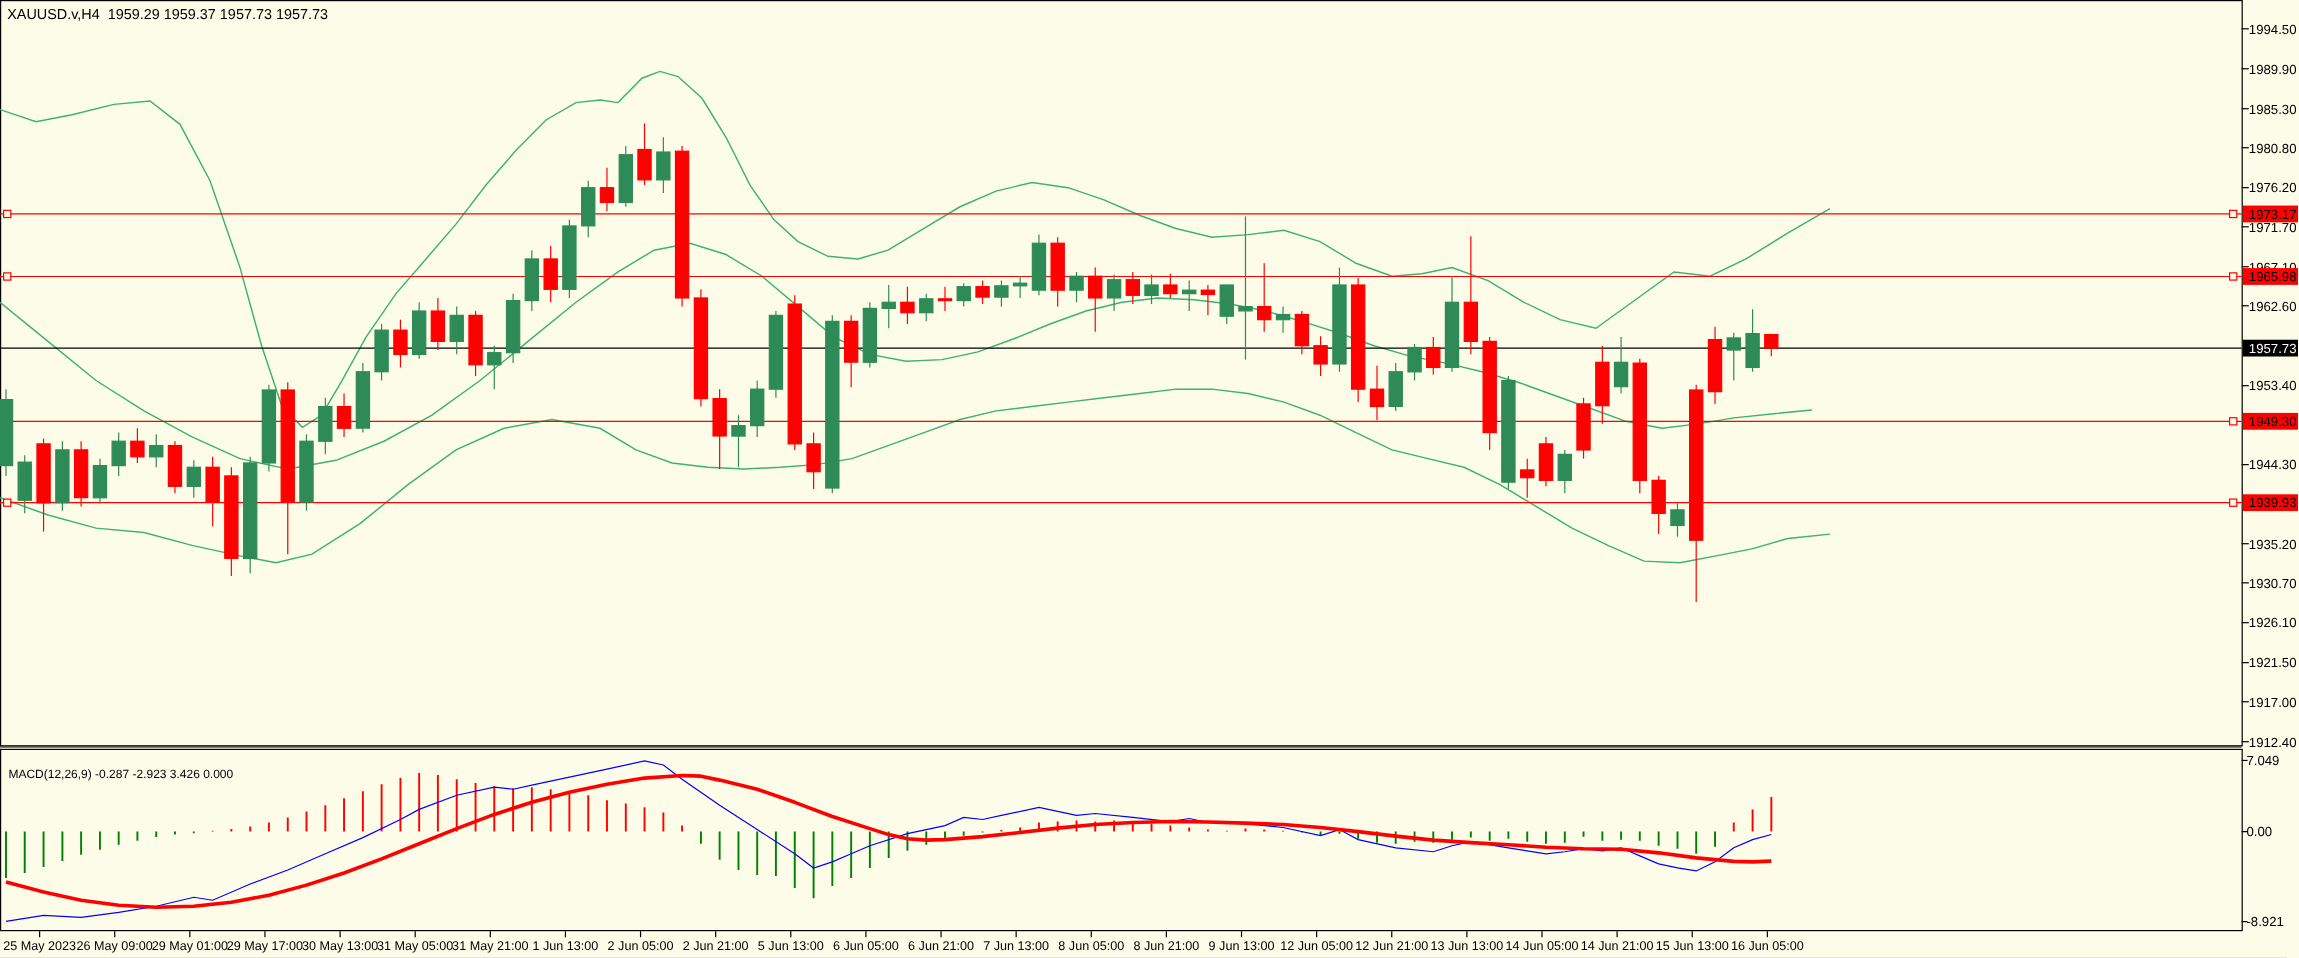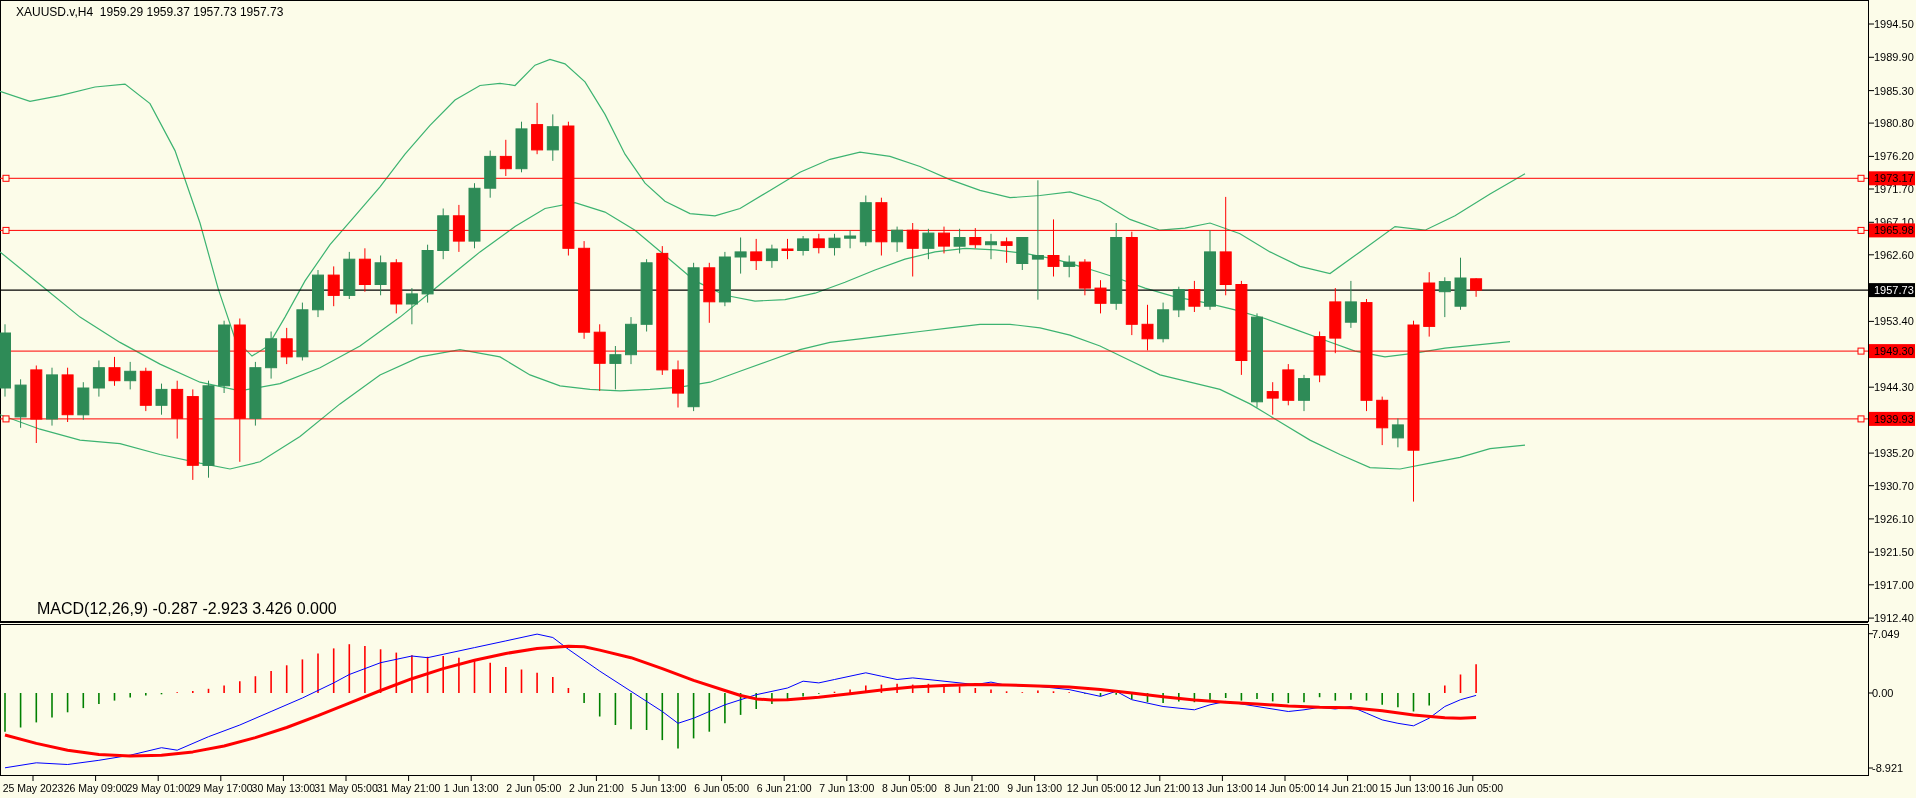--- a/index.html
+++ b/index.html
@@ -1,19 +1,19 @@
 <!DOCTYPE html>
 <html><head>
 <meta charset="utf-8">
 <style>
   html,body{margin:0;padding:0;background:#ccc;}
   #stage{position:relative;width:1916px;height:798px;background:#FCFCE9;overflow:hidden;
          font-family:"Liberation Sans",sans-serif;}
-  #title{position:absolute;left:16px;top:5px;font-size:12px;color:#000;white-space:pre;}
-  #macd-label{position:absolute;left:7px;top:600px;font-size:16px;color:#000;white-space:pre;margin-left:30px;}
+  #title{position:absolute;left:6px;top:5px;font-size:12px;color:#000;white-space:pre;}
+  #macd-label{position:absolute;left:7px;top:640px;font-size:10px;color:#000;white-space:pre;}
   svg{position:absolute;left:0;top:0;}
   text{font-family:"Liberation Sans",sans-serif;}
 </style>
 </head>
 <body>
 
 <div id="stage">
   <svg id="plot" width="1916" height="798">
       <rect x="0" y="0" width="1916" height="798" fill="#FCFCE9"></rect>
       <g>

